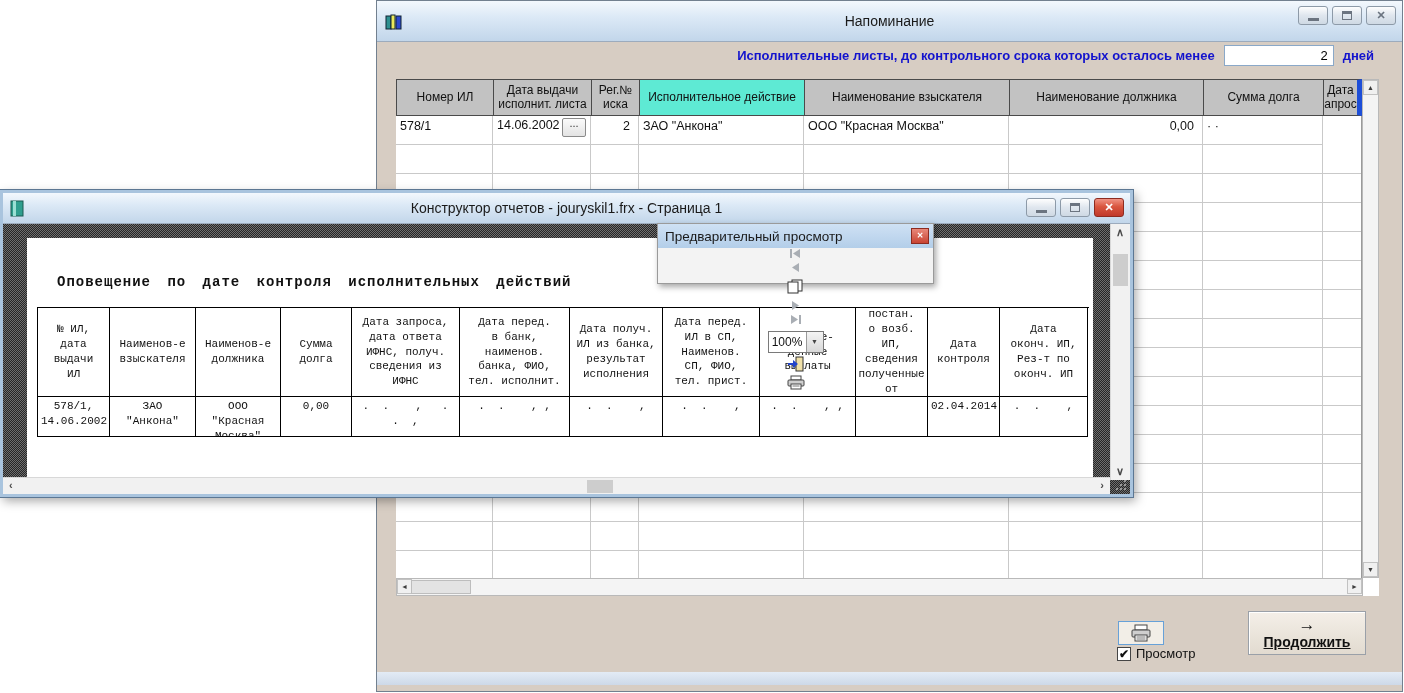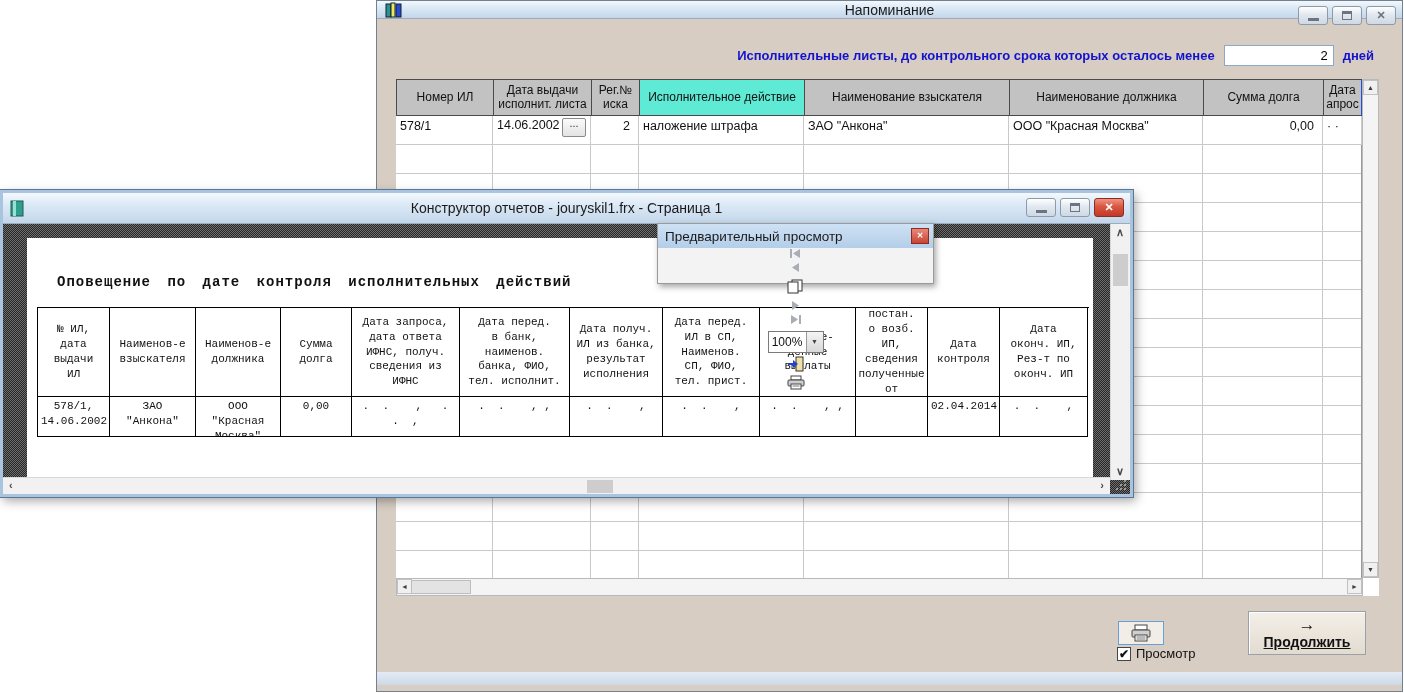--- a/index.html
+++ b/index.html
@@ -3,21 +3,21 @@
 <meta charset="utf-8">
 <style>
   * { margin:0; padding:0; box-sizing:border-box; }
   html,body { width:1404px; height:693px; background:#ffffff; overflow:hidden;
               font-family:"Liberation Sans", sans-serif; }
   .win { position:absolute; }
 
   
   .win-reminder { left:376px; top:0; width:1027px; height:692px;
     background:#d7cdc3; border:1px solid #72808f; z-index:1; }
-  .tbar { position:relative; height:18px;
+  .tbar { position:relative; height:41px;
     background:linear-gradient(#f3f8fd,#dce9f6 40%,#c2d6ea);
     border-bottom:1px solid #9cabbd; display:flex; align-items:center; }
   .tbar-title { position:absolute; left:0; right:0; text-align:center;
     font-size:14px; color:#1a1a1a; }
   .app-ico { margin-left:8px; display:inline-flex; }
   .tbar-btns { position:absolute; right:6px; top:5px; display:flex; gap:4px; }
   .wbtn { width:30px; height:19px; border:1px solid #8d9aa8; border-radius:3px;
     background:linear-gradient(#fefefe,#dfe6ee 50%,#cfd9e4);
     display:flex; align-items:center; justify-content:center; cursor:default; }
   .wbtn.red { background:linear-gradient(#f09384,#d9563f 45%,#c0392b);
@@ -35,21 +35,21 @@
     font-family:"Liberation Sans",sans-serif; }
 
   
   .rtable { position:absolute; left:19px; top:78px; width:966px; height:499px;
     background:#fff; border-right:1px solid #9a9a9a; }
   .rt-head { display:grid; grid-template-columns:97px 98px 48px 165px 205px 194px 120px 39px;
     height:37px; }
   .rt-head .hc { background:#c2c2c2; border:1px solid #4a4a4a; border-right:none;
     display:flex; align-items:center; justify-content:center; text-align:center;
     font-size:12px; color:#111; line-height:1.15; overflow:hidden; padding:0 2px; }
-  .rt-head .hc:last-child { border-right:1px solid #1d4ed8; }
+  .rt-head .hc:last-child { border-right:5px solid #1d4ed8; }
   .rt-head .hc.green { background:#5eead4; }
   .rt-row { display:grid; grid-template-columns:97px 98px 48px 165px 205px 194px 120px 39px;
     height:29px; }
   .rt-row .dc { border-right:1px solid #c9c9c9; border-bottom:1px solid #c9c9c9;
     font-size:12.5px; color:#111; padding:3px 4px 0 4px; overflow:hidden;
     white-space:nowrap; }
   .dc.num { text-align:right; padding-right:8px; }
   .dc.datecell { display:flex; align-items:flex-start; justify-content:space-between; padding-top:2px; }
   .btn-ellipsis { width:24px; height:19px; background:linear-gradient(#fbfbfb,#e3e3e3);
     border:1px solid #8a8a8a; border-radius:2px; font-size:11px; line-height:8px;
@@ -203,21 +203,20 @@
       <div class="hc">Сумма долга</div>
       <div class="hc">Дата апрос</div>
     </div>
     <div class="rt-row">
       <div class="dc">578/1</div>
       <div class="dc datecell">
         <span>14.06.2002</span>
         <span class="btn-ellipsis">...</span>
       </div>
       <div class="dc num">2</div>
-      <div class="dc">наложение штрафа</div>
       <div class="dc">ЗАО "Анкона"</div>
       <div class="dc">ООО "Красная Москва"</div>
       <div class="dc num">0,00</div>
       <div class="dc">·  ·</div>
     </div>
     <div class="rt-empty">
       <div class="vline" style="left:96px"></div>
       <div class="vline" style="left:194px"></div>
       <div class="vline" style="left:242px"></div>
       <div class="vline" style="left:407px"></div>

